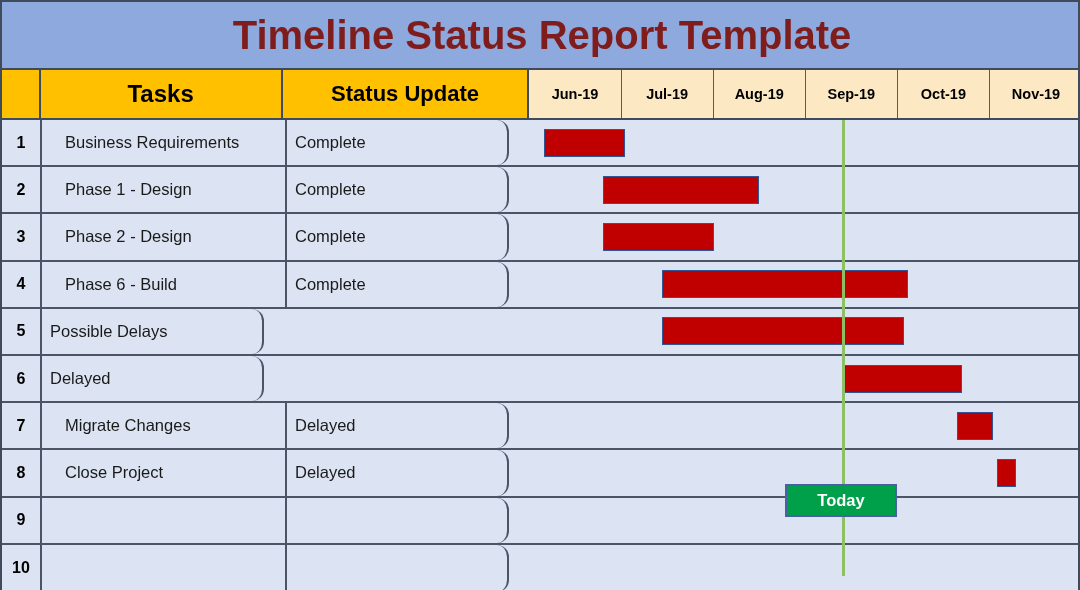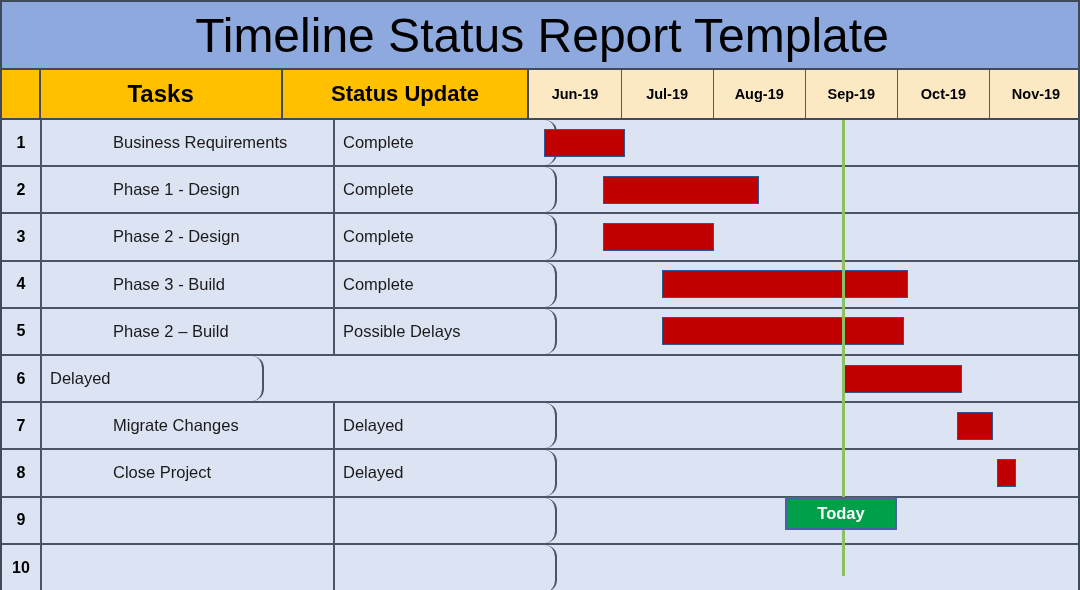--- a/index.html
+++ b/index.html
@@ -32,23 +32,23 @@
     width: 1080px;
     height: 68px;
     background: #8EA9DE;
     border-bottom: 2px solid #3F4A5A;
     box-sizing: border-box;
     display: flex;
     align-items: center;
     justify-content: center;
   }
   #title-text {
-    font-size: 48px;
-    font-weight: normal;
-    color: #000000;
+    font-size: 40px;
+    font-weight: bold;
+    color: #7f1d1d;
     letter-spacing: 0px;
     white-space: nowrap;
   }
 
   
   #header-row {
     position: absolute;
     left: 0; top: 68px;
     width: 1080px;
     height: 50px;
@@ -106,21 +106,20 @@
     font-weight: bold;
     color: #000;
     border-right: 2px solid #4A5568;
   }
   .c-task {
     width: 245px;
     padding-left: 23px;
     font-size: 16.5px;
     color: #1a1a1a;
     border-right: 2px solid #4A5568;
-    margin-left: 48px;
   }
   .c-status {
     width: 222px;
     padding-left: 8px;
     font-size: 16.5px;
     color: #1a1a1a;
     border-right: 2px solid #4A5568;
     border-radius: 12px;
   }
   .c-chart {
@@ -203,27 +202,26 @@
         <div class="cell c-chart"></div>
       </div>
       <div class="row">
         <div class="cell c-num">3</div>
         <div class="cell c-task">Phase 2 - Design</div>
         <div class="cell c-status">Complete</div>
         <div class="cell c-chart"></div>
       </div>
       <div class="row">
         <div class="cell c-num">4</div>
-        <div class="cell c-task">Phase 3 - Build</div>
+        <div class="cell c-task">Phase 6 - Build</div>
         <div class="cell c-status">Complete</div>
         <div class="cell c-chart"></div>
       </div>
       <div class="row">
         <div class="cell c-num">5</div>
-        <div class="cell c-task">Phase 2 – Build</div>
         <div class="cell c-status">Possible Delays</div>
         <div class="cell c-chart"></div>
       </div>
       <div class="row">
         <div class="cell c-num">6</div>
         <div class="cell c-status">Delayed</div>
         <div class="cell c-chart"></div>
       </div>
       <div class="row">
         <div class="cell c-num">7</div>
@@ -254,16 +252,16 @@
   <div id="gantt-layer">
     <div class="gantt-bar" style="left: 35px; width: 81px; top: 8.6px;"></div>
       <div class="gantt-bar" style="left: 94px; width: 156px; top: 55.8px;"></div>
       <div class="gantt-bar" style="left: 94px; width: 111px; top: 103px;"></div>
       <div class="gantt-bar" style="left: 153px; width: 246px; top: 150.2px;"></div>
       <div class="gantt-bar" style="left: 153px; width: 242px; top: 197.4px;"></div>
       <div class="gantt-bar" style="left: 333px; width: 120px; top: 244.6px;"></div>
       <div class="gantt-bar" style="left: 448px; width: 36px; top: 291.8px;"></div>
       <div class="gantt-bar" style="left: 488px; width: 19px; top: 339px;"></div>
       <div id="today-line" style="background: rgb(140, 192, 99);"></div>
-    <div id="today-badge" style="top: 377px; left: 276px; width: 112px; background: rgb(0, 160, 75);">Today</div>
+    <div id="today-badge" style="top: 364px; left: 276px; width: 112px; background: rgb(0, 160, 75);">Today</div>
   </div>
 
 </div>
 
 </body></html>

